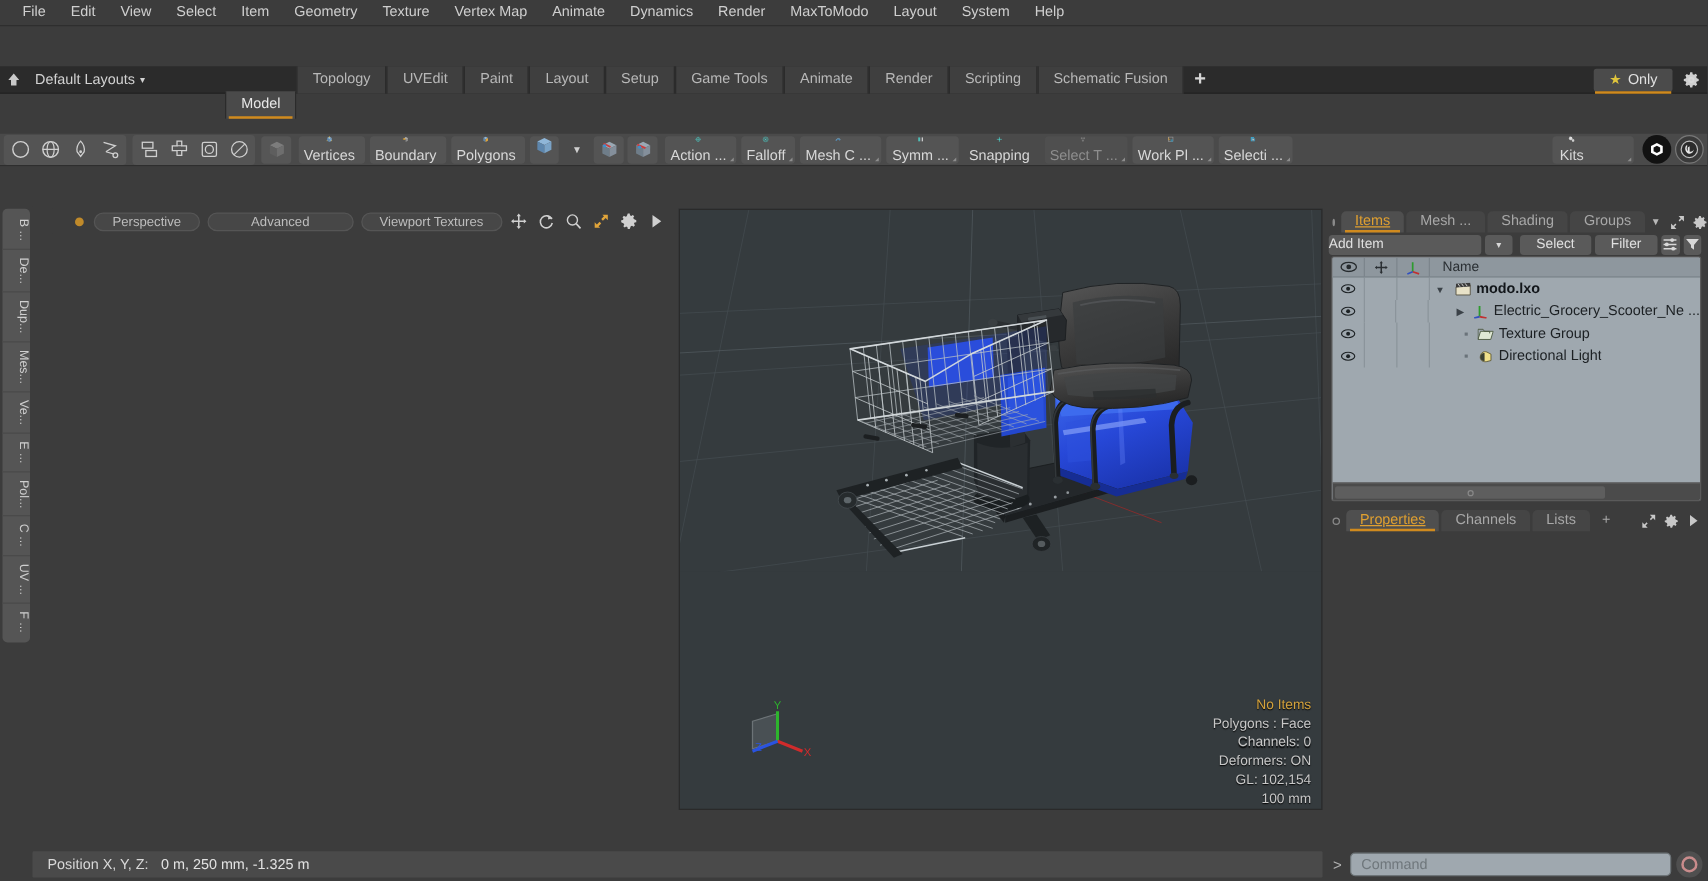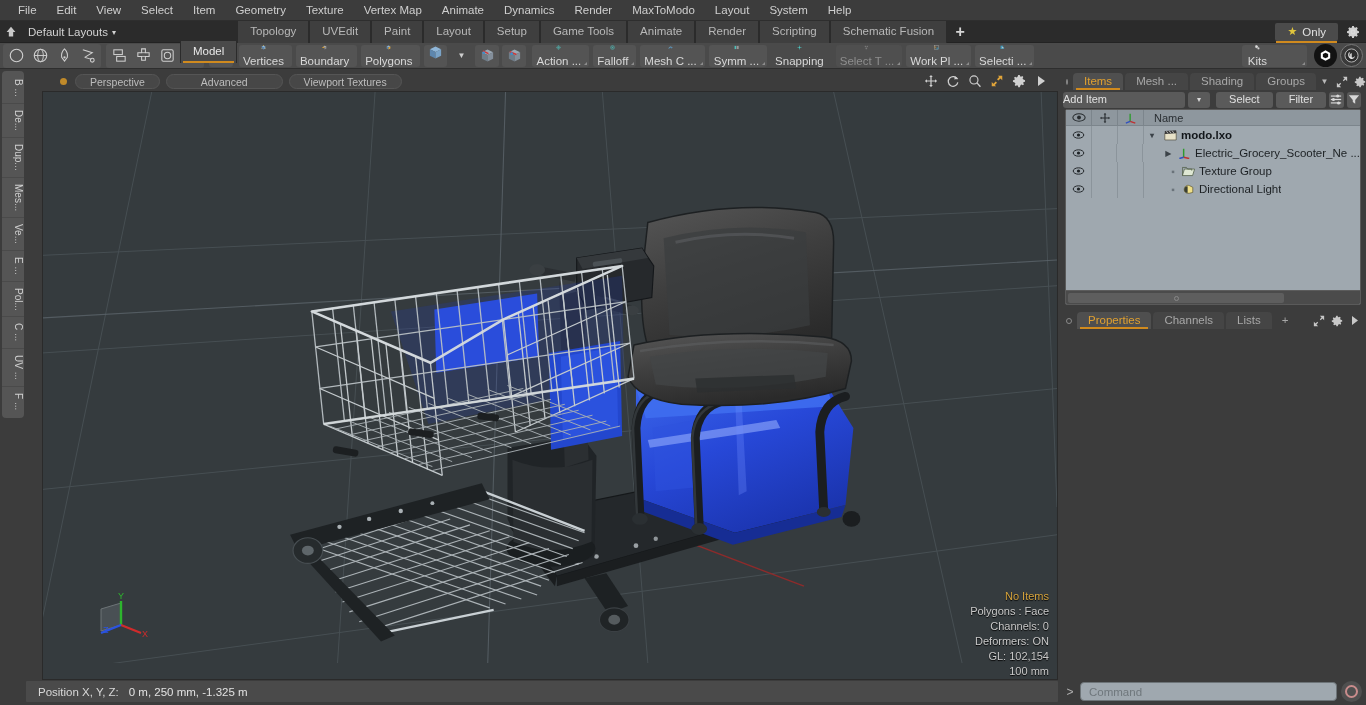--- a/index.html
+++ b/index.html
@@ -3,21 +3,21 @@
 <meta charset="utf-8">
 <style>
   * { box-sizing: border-box; margin:0; padding:0; }
   html,body{
     width:1366px; height:705px; overflow:hidden;
     background:#3a3a3a;
     font-family:"Liberation Sans", sans-serif;
     font-size:11px; color:#c8c8c8;
     -webkit-font-smoothing:antialiased;
   }
-  .app{ position:relative; width:1366px; height:705px; background:#3c3c3c; display:flex; flex-direction:column; }
+  .app{ position:relative; width:1366px; height:705px; background:#3c3c3c; display:flex; flex-direction:column;gap:32px; }
 
   
   .menubar{
     height:21px; background:#3c3c3c; display:flex; align-items:center;
     padding-left:8px; flex:0 0 21px; border-bottom:1px solid #2e2e2e;
   }
   .menubar .mi{
     padding:0 10px; height:21px; line-height:21px; color:#cfcfcf; font-size:11.5px;
     white-space:nowrap; cursor:default;
   }
@@ -102,21 +102,21 @@
   .vtool-strip{ background:#555; border-radius:4px; padding:2px 0; display:flex; flex-direction:column; }
   .vtool{
     writing-mode:vertical-rl; text-orientation:mixed;
     font-size:10px; color:#cfcfcf; padding:6px 0; text-align:center;
     border-bottom:1px solid #4a4a4a; height:auto; min-height:26px; overflow:hidden;
     white-space:nowrap; cursor:default;
   }
   .vtool:last-child{ border-bottom:none; }
 
   
-  .vpcol{ flex:1 1 auto; min-width:0; display:flex; flex-direction:column; padding:2px 2px 0 16px; }
+  .vpcol{ flex:1 1 auto; min-width:0; display:flex; padding:2px 2px 0 16px; }
   .vp-header{
     height:20px; flex:0 0 20px; background:#3c3c3c; display:flex; align-items:center;
     padding:0 4px; gap:6px;
   }
   .vp-dot{ width:7px; height:7px; border-radius:50%; background:#c08a2a; margin-left:14px; margin-right:2px; }
   .vp-pill{
     height:15px; line-height:14px; padding:0 14px; background:#474747; border:1px solid #555;
     border-radius:8px; color:#bdbdbd; font-size:10.5px; white-space:nowrap; cursor:default;
   }
   .vp-pill.wide{ padding:0 34px; }
@@ -139,21 +139,21 @@
   .ptabbar{
     height:19px; flex:0 0 19px; display:flex; align-items:flex-end; background:#3c3c3c;
     position:relative; padding-left:4px;
   }
   .ptab-dot{ width:6px;height:6px;border-radius:50%;border:1px solid #8a8a8a;margin:0 5px 5px 2px;}
   .ptab{
     height:17px; line-height:16px; padding:0 11px; font-size:11.5px; color:#a8a8a8;
     background:#454545; border-radius:4px 4px 0 0; margin-right:2px; white-space:nowrap;
     cursor:default; position:relative;
   }
-  .ptab.active{ color:#e0a030; background:#4f4f4f; }
+  .ptab.active{ color:#e0a030; background:#4f4f4f;text-decoration:underline; }
   .ptab.active::after{
     content:""; position:absolute; left:3px; right:3px; bottom:0; height:2px; background:#d08a1e;
   }
   .ptab-icons{ margin-left:auto; display:flex; align-items:center; gap:5px; padding:0 5px 2px 0;}
   .ptab-ico{ width:13px;height:13px; display:flex;align-items:center;justify-content:center;}
 
   .item-toolrow{
     height:19px; flex:0 0 19px; display:flex; align-items:center; gap:3px; padding:1px 5px 1px 3px;
   }
   .additem{

